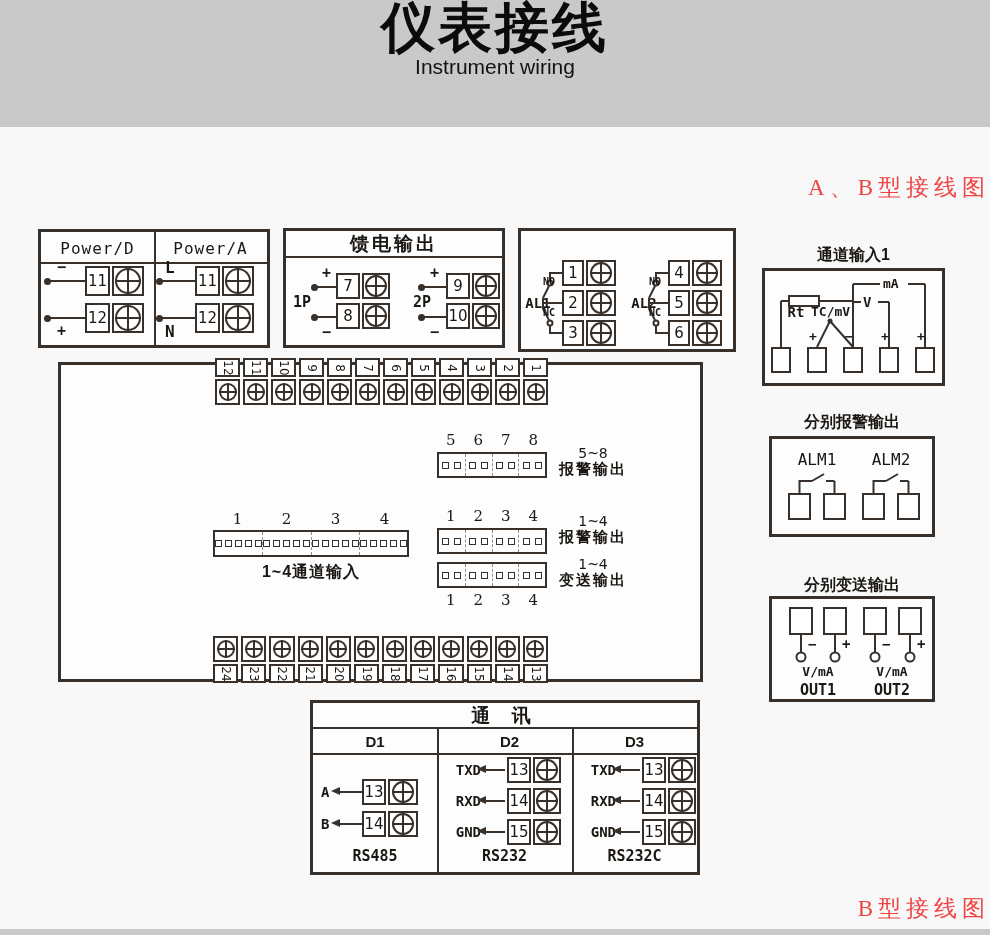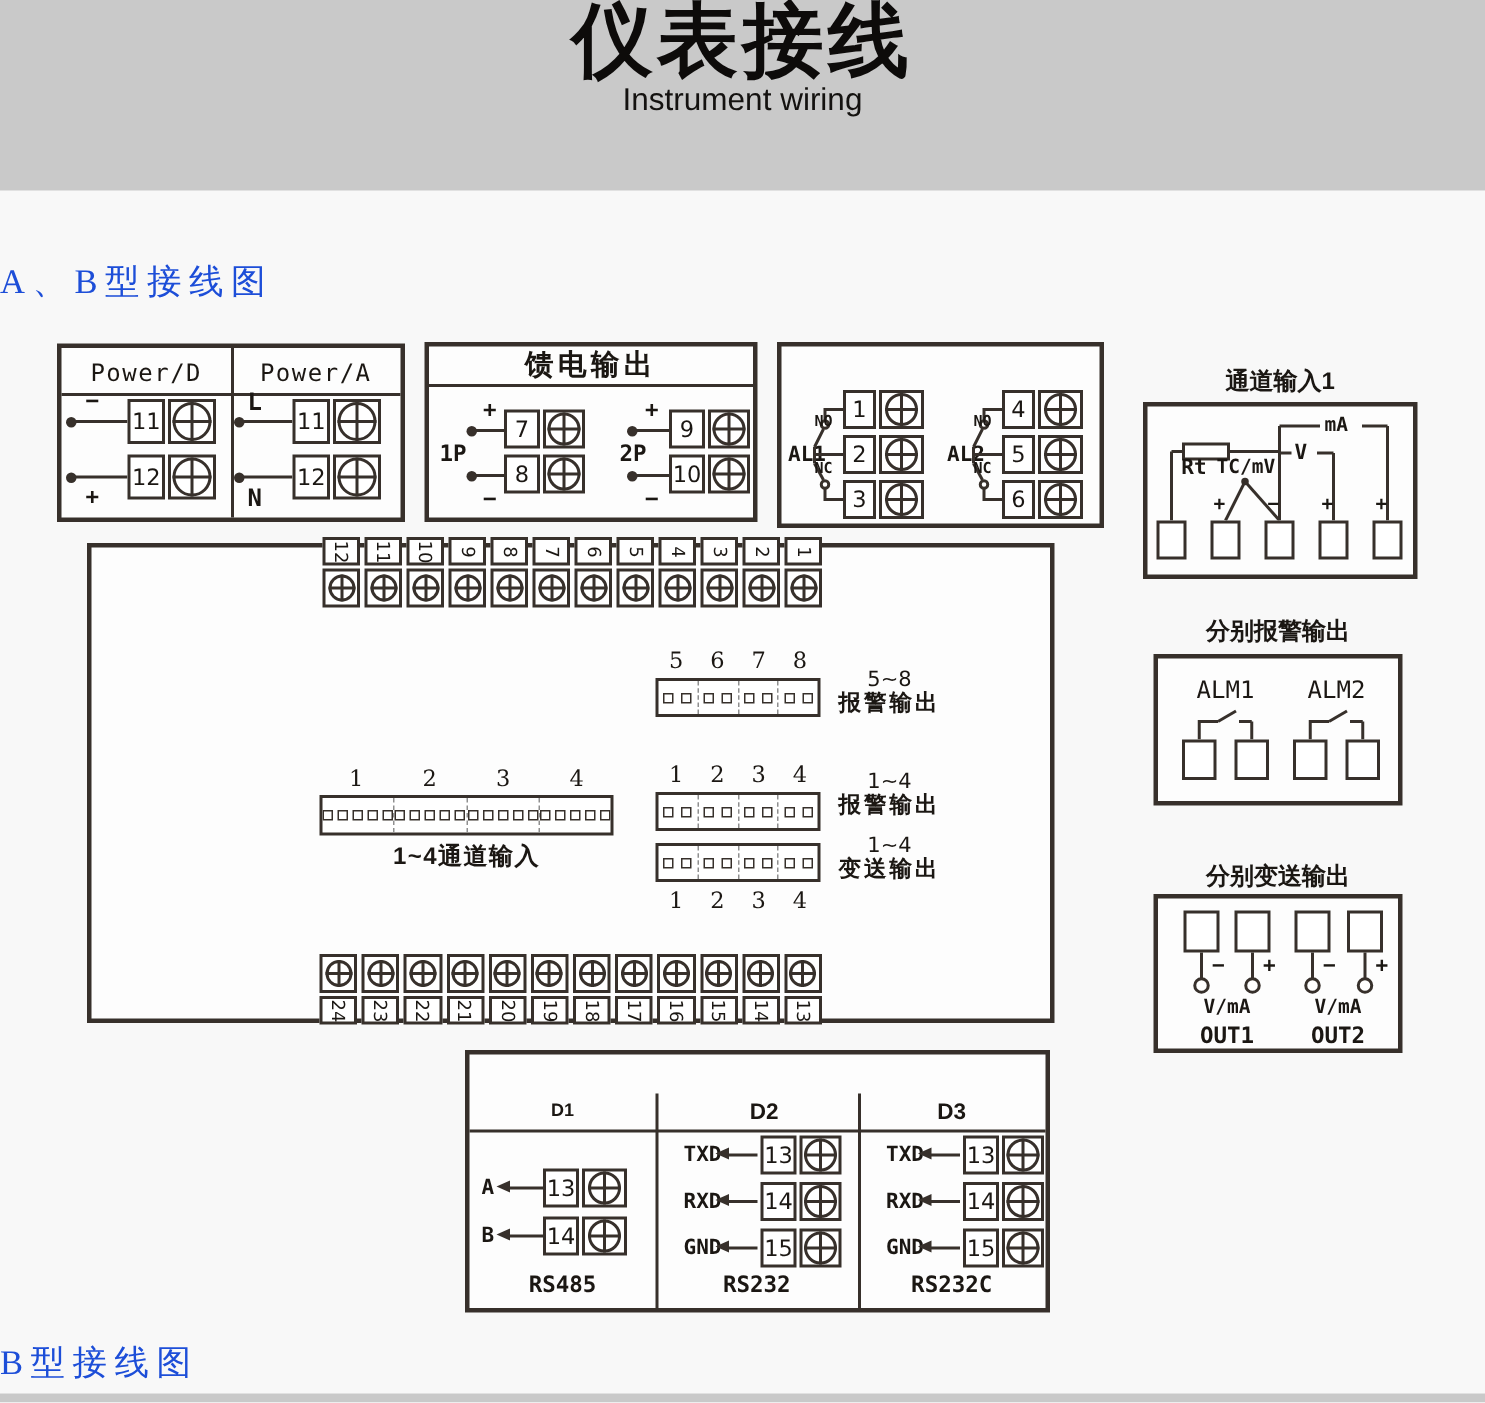--- a/index.html
+++ b/index.html
@@ -3,21 +3,21 @@
 <meta charset="utf-8">
 <style>
 :root{--ink:#37302b}
 *{margin:0;padding:0;box-sizing:border-box}
 body{background:#fff}
 .page{position:relative;width:990px;height:935px;background:#f8f8f8;font-family:"Liberation Sans",sans-serif;color:#1b1713;overflow:hidden}
 .abs{position:absolute}
 .banner{position:absolute;left:0;top:0;width:990px;height:127px;background:#c9c9c9;text-align:center}
 .banner h1{font-size:54px;font-weight:700;letter-spacing:3px;line-height:1;color:#0d0b0a;font-family:"Liberation Sans",sans-serif}
 .banner .sub{font-size:21px;margin-top:1px;color:#141210}
-.serif-head{position:absolute;left:0;width:990px;font-family:"Liberation Serif",serif;font-size:23px;letter-spacing:5px;text-align:left;color:#1d4ed8}
+.serif-head{position:absolute;left:0;width:990px;font-family:"Liberation Serif",serif;font-size:23px;letter-spacing:5px;text-align:right;color:#ef4444}
 .blk{position:absolute;background:#fdfdfd;border:3px solid var(--ink)}
 .blk-title{position:absolute;left:0;top:0;width:100%;border-bottom:2px solid var(--ink);text-align:center;font-weight:700;font-size:19px;letter-spacing:3px}
 .mono{font-family:"DejaVu Sans Mono",monospace}
 .lbl{position:absolute;line-height:1.1}
 .ctr{text-align:center}
 .rt{text-align:right}
 .tnum{position:absolute;border:2px solid var(--ink);background:#fff;display:flex;align-items:center;justify-content:center;font-family:"DejaVu Sans",sans-serif;font-size:15px}
 .tscrew{position:absolute;border:2px solid var(--ink);background:#fff;display:flex;align-items:center;justify-content:center}
 .screw{position:relative;border:2px solid var(--ink);border-radius:50%;background:#fff;flex:none}
 .screw::before,.screw::after{content:"";position:absolute;background:var(--ink)}
@@ -616,24 +616,25 @@
     <span class="sign" style="left:70px;top:38px;font-size:14px">+</span>
     <span class="sign" style="left:110px;top:38px;font-size:14px">−</span>
     <span class="sign" style="left:145px;top:38px;font-size:14px">+</span>
     <div class="lbl mono ctr" style="left:16px;top:66px;width:60px;font-size:13px;font-weight:700">V/mA</div>
     <div class="lbl mono ctr" style="left:90px;top:66px;width:60px;font-size:13px;font-weight:700">V/mA</div>
     <div class="lbl mono ctr" style="left:16px;top:83px;width:60px;font-size:15px;font-weight:700">OUT1</div>
     <div class="lbl mono ctr" style="left:90px;top:83px;width:60px;font-size:15px;font-weight:700">OUT2</div>
   </div>
 
   <div class="blk" style="left:310px;top:700px;width:390px;height:175px">
+    <div class="blk-title" style="height:26px;line-height:25px;letter-spacing:8px">通 讯</div>
     <div class="hline" style="left:0;top:50px;width:384px"></div>
     <div class="vline" style="left:124px;top:26px;height:143px"></div>
     <div class="vline" style="left:259px;top:26px;height:143px"></div>
-    <div class="lbl ctr" style="left:0;top:31px;width:124px;font-size:12px;font-weight:700">D1</div>
+    <div class="lbl ctr" style="left:0;top:31px;width:124px;font-size:15px;font-weight:700">D1</div>
     <div class="lbl ctr" style="left:124px;top:31px;width:145px;font-size:15px;font-weight:700">D2</div>
     <div class="lbl ctr" style="left:259px;top:31px;width:125px;font-size:15px;font-weight:700">D3</div>
 
     <div class="lbl mono" style="left:8px;top:82px;font-size:14px;font-weight:700">A</div>
     <div class="arrow" style="left:26px;top:88px;width:23px"></div>
     <div class="tnum" style="left:49px;top:76px;width:24px;height:26px">13</div>
     <div class="tscrew" style="left:75px;top:76px;width:30px;height:26px">
         <span class="screw s22"></span>
       </div>
     <div class="lbl mono" style="left:8px;top:114px;font-size:14px;font-weight:700">B</div>

